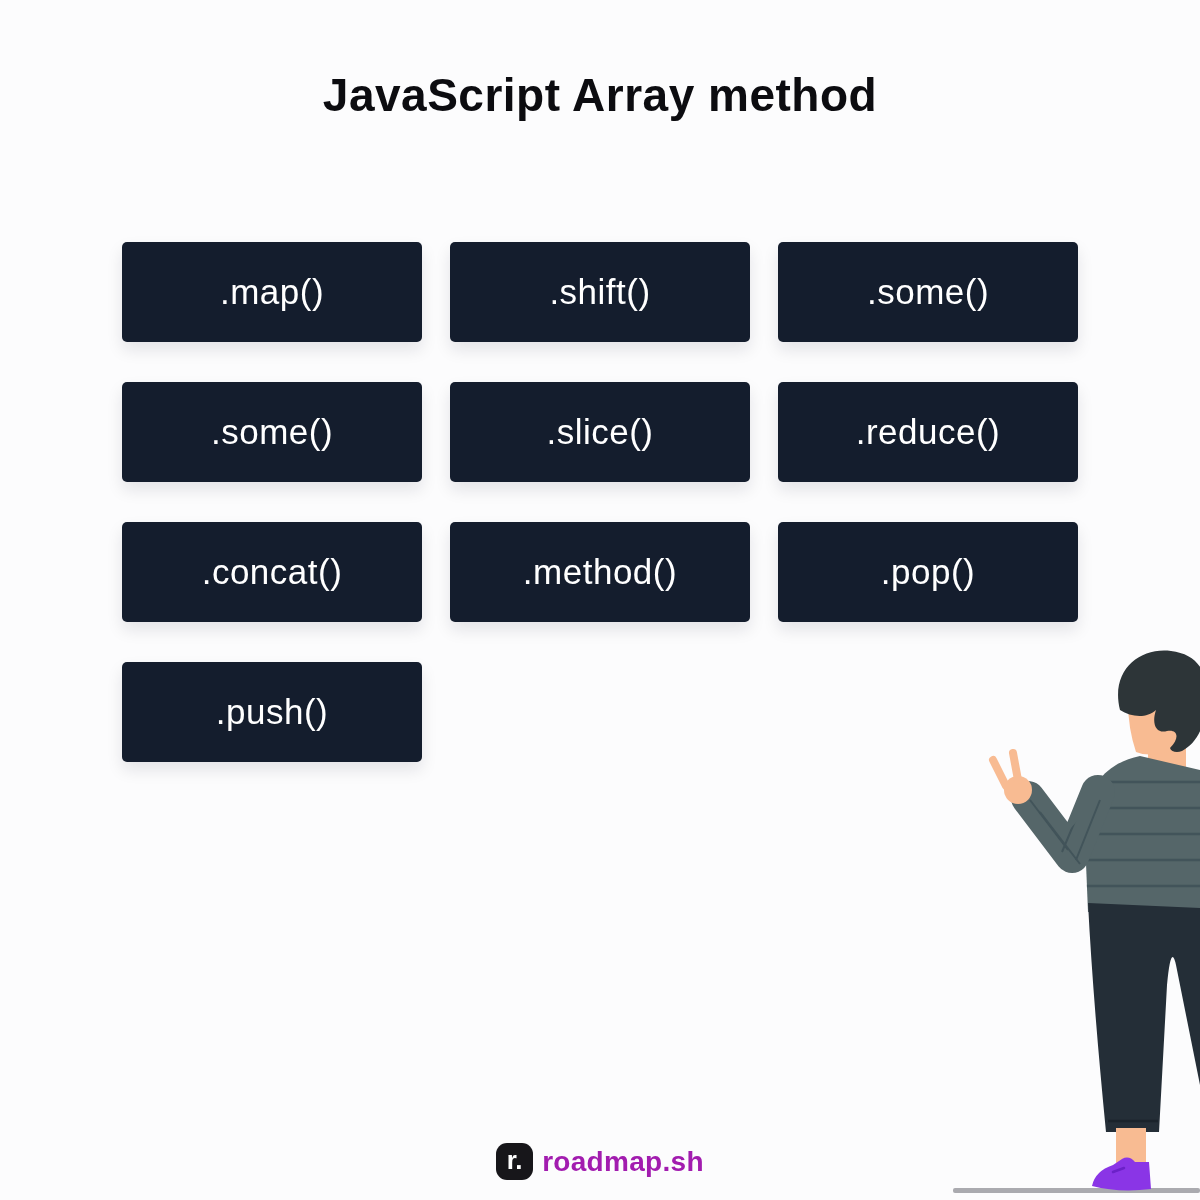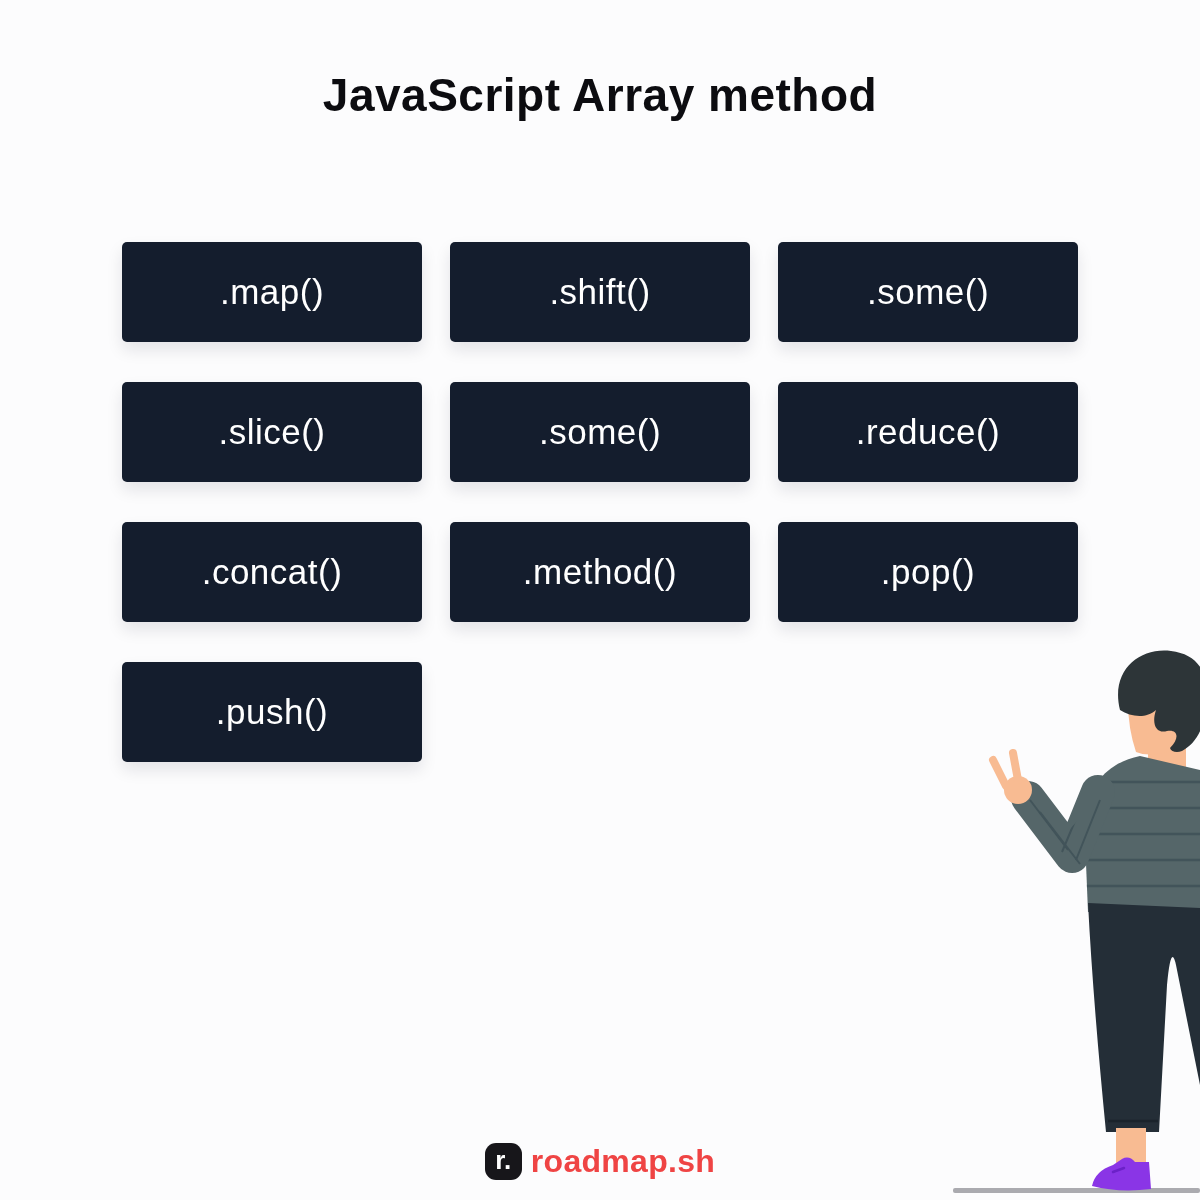--- a/index.html
+++ b/index.html
@@ -65,22 +65,22 @@
     justify-content:center;
   }
   .logo-badge span{
     color:#ffffff;
     font-size:26px;
     font-weight:800;
     line-height:1;
     margin-top:-4px;
   }
   .brand-text{
-    color:#ef4444;
-    font-size:32px;
+    color:#a21caf;
+    font-size:28px;
     font-weight:800;
     letter-spacing:0.3px;
   }
 
   .person-svg{
     position:absolute;
     left:950px;top:630px;
   }
 </style>
 </head>
@@ -94,24 +94,24 @@
     <div class="method-card">
       <span>.map()</span>
     </div>
     <div class="method-card">
       <span>.shift()</span>
     </div>
     <div class="method-card">
       <span>.some()</span>
     </div>
     <div class="method-card">
-      <span>.slice()</span>
+      <span>.some()</span>
     </div>
     <div class="method-card">
-      <span>.some()</span>
+      <span>.slice()</span>
     </div>
     <div class="method-card">
       <span>.reduce()</span>
     </div>
     <div class="method-card">
       <span>.concat()</span>
     </div>
     <div class="method-card">
       <span>.method()</span>
     </div>

